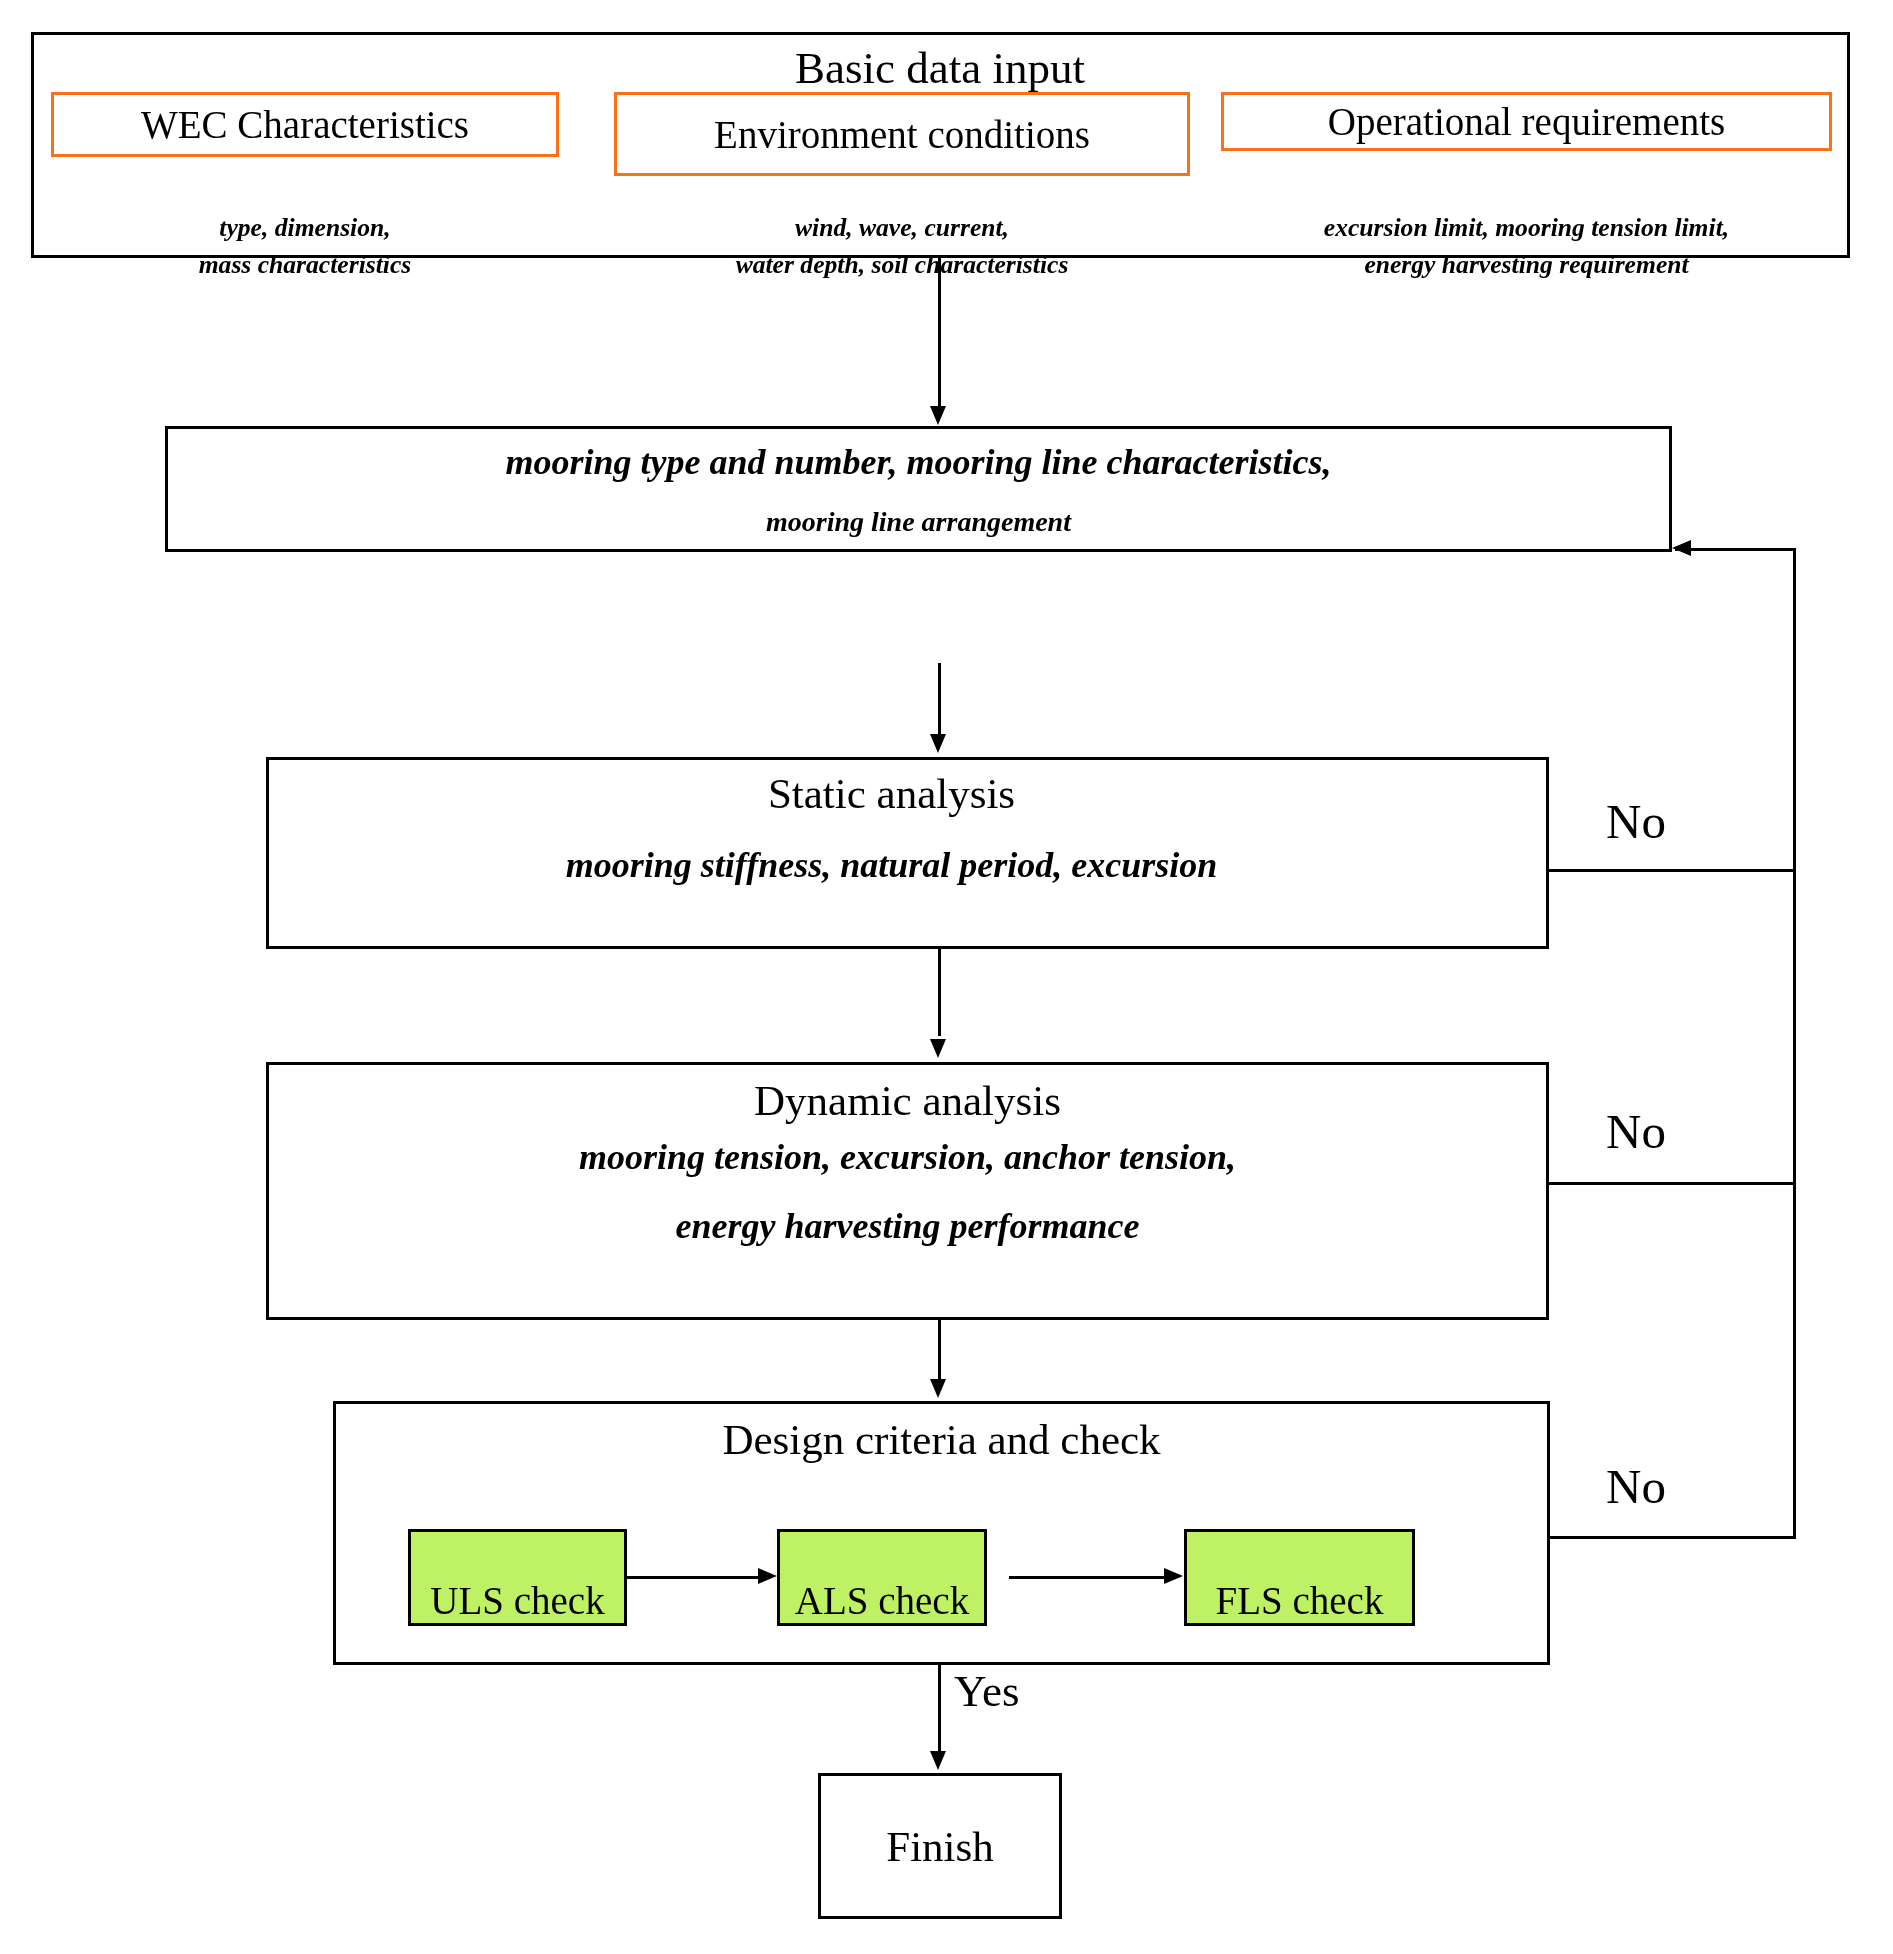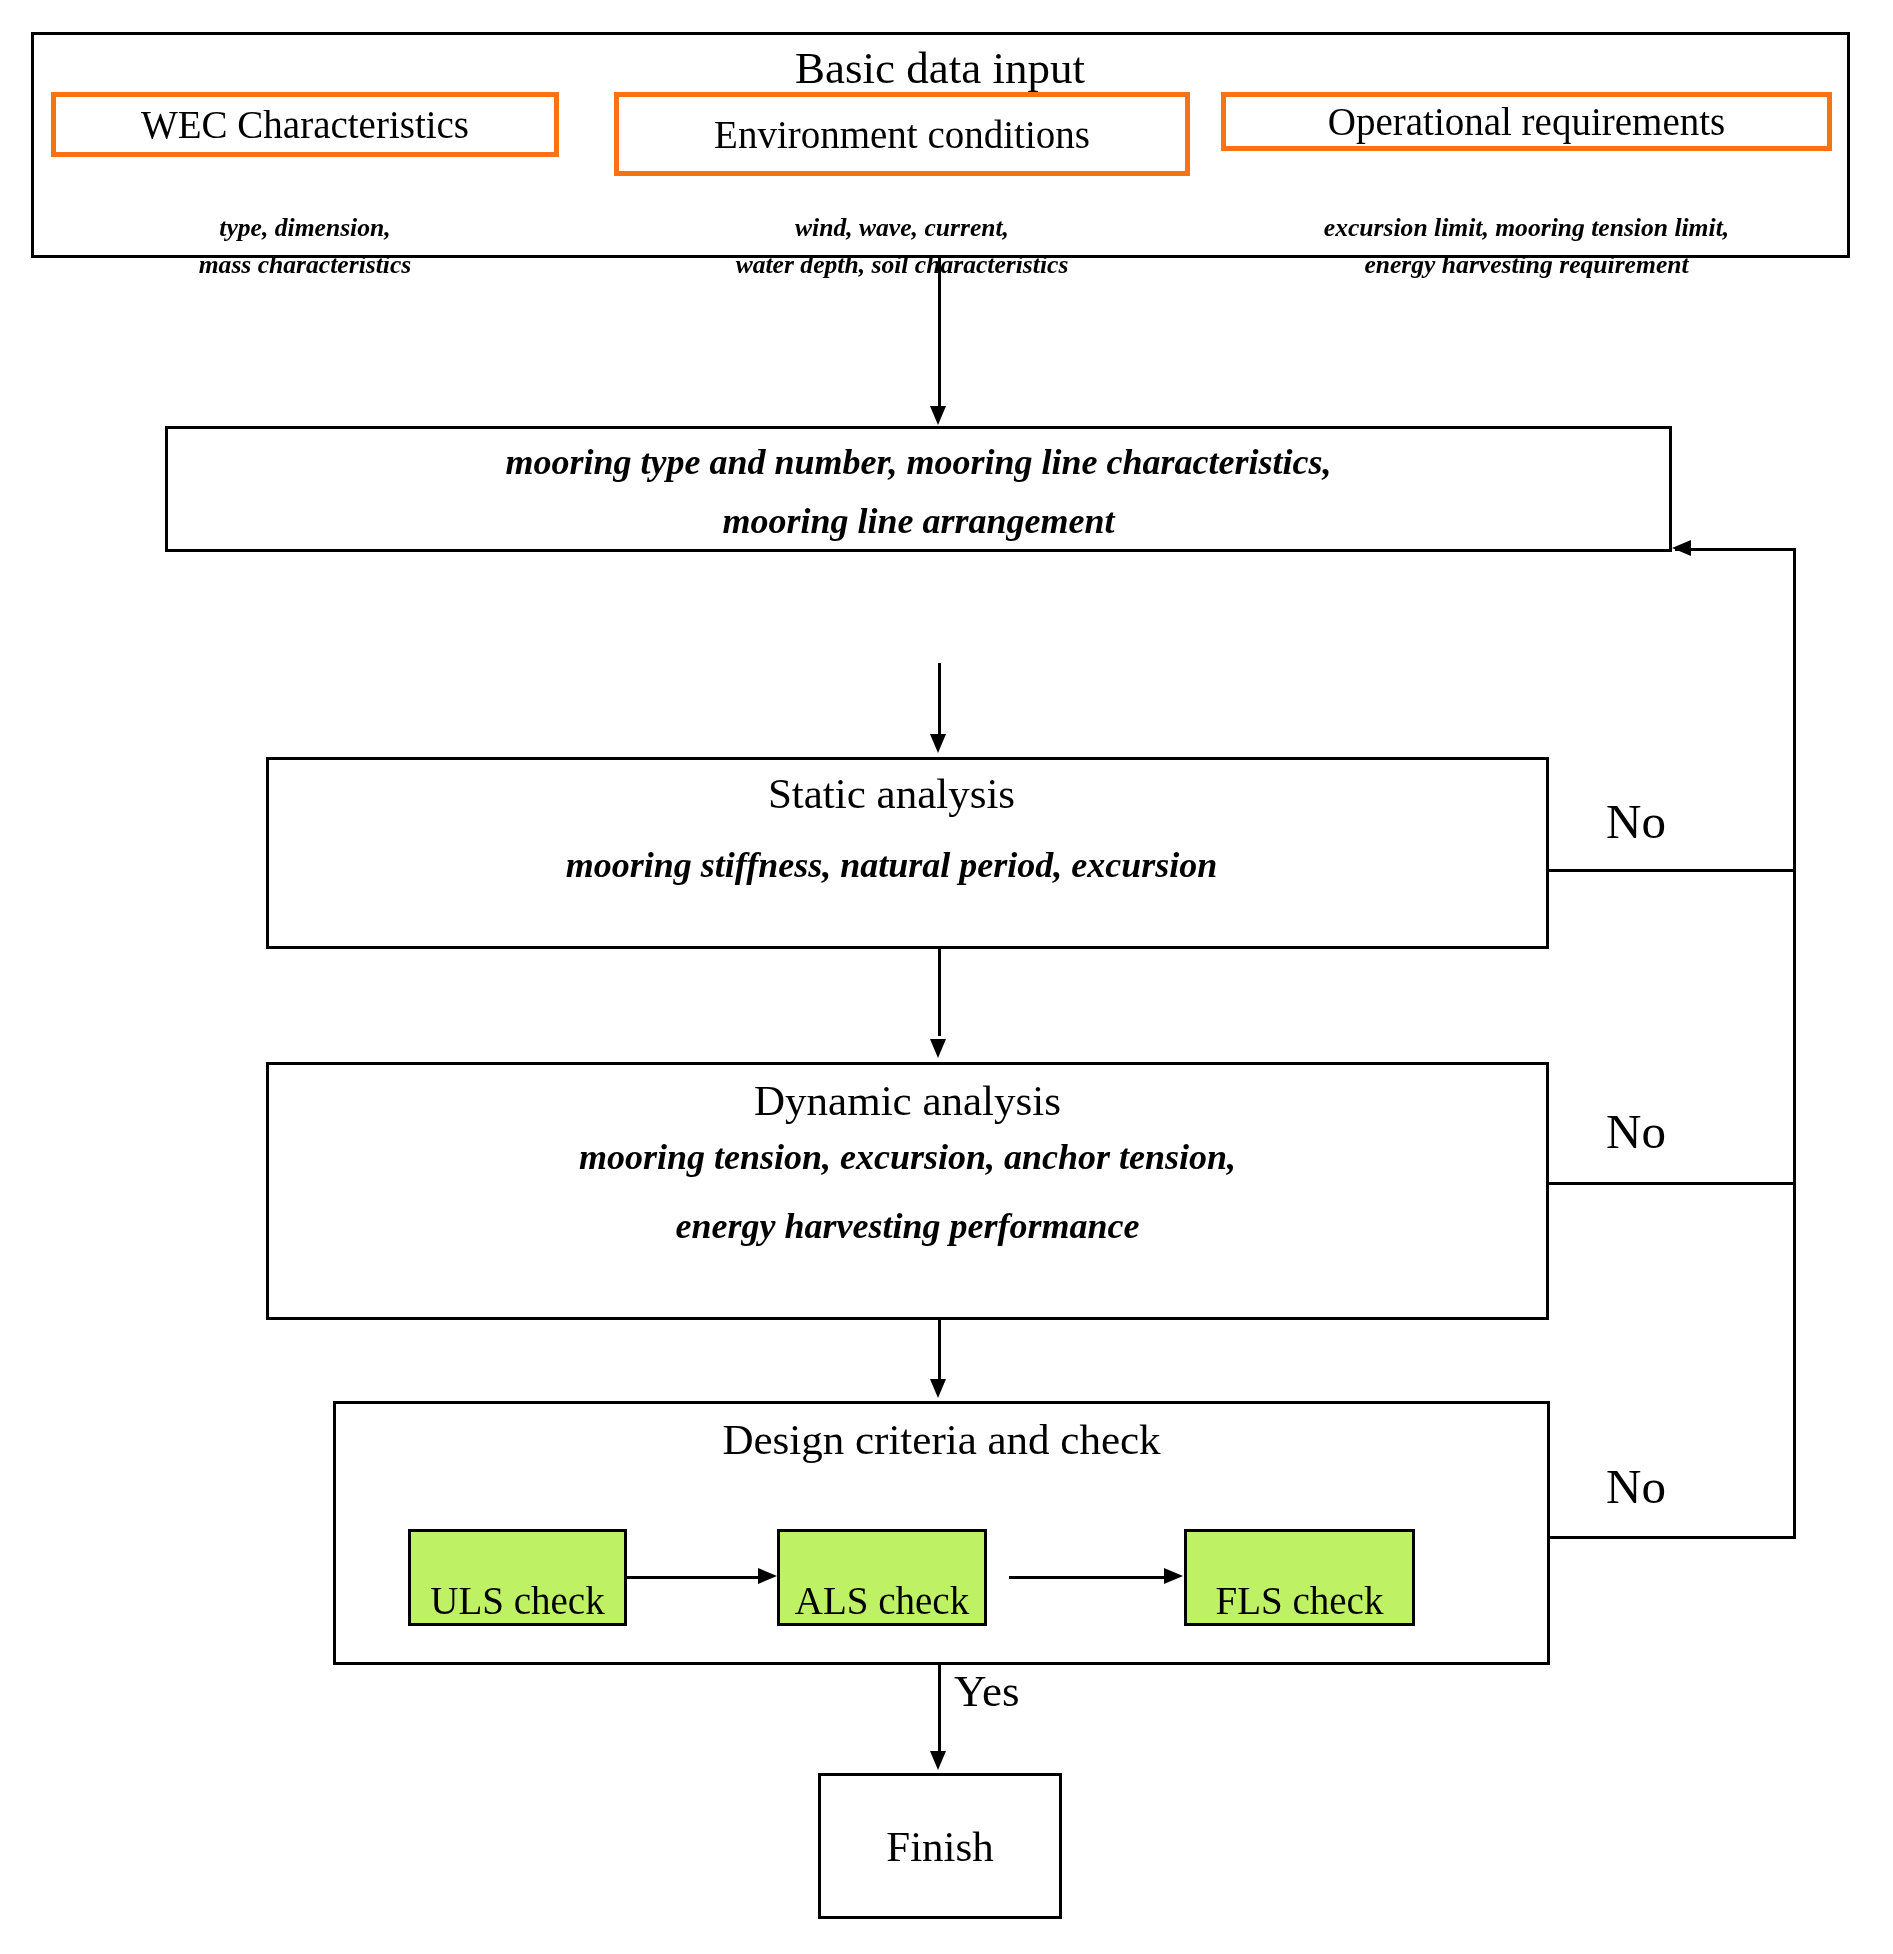--- a/index.html
+++ b/index.html
@@ -88,21 +88,21 @@
     justify-content: flex-start;
   }
   #basic-input-title {
     font-size: 45px;
     line-height: 57px;
     margin-top: 5.9px;
   }
   .input-subbox {
     position: absolute;
     box-sizing: border-box;
-    border: 5px solid #f97316;
+    border: 3px solid #f97316;
     background: #ffffff;
     display: flex;
     align-items: center;
     justify-content: center;
     font-size: 39px;
   }
   .input-detail {
     position: absolute;
     font-family: "Liberation Serif", "DejaVu Serif", serif;
     font-style: italic;
@@ -166,21 +166,21 @@
     <div>energy harvesting requirement</div>
   </div>
 
   <div class="line-v" style="left:938px; top:257px; height:153px;"></div>
   <div class="arrow-down" style="left:930px; top:406px;"></div>
 
   <div class="box" id="prelim-box" style="height:126px; justify-content:flex-start;">
   </div>
   <div style="position:absolute; left:165px; top:433px; width:1507px; text-align:center;">
     <div class="sub" style="font-size:36px; line-height:59px;">mooring type and number, mooring line characteristics,</div>
-    <div class="sub" style="font-size:36px; line-height:59px;font-style:italic;">mooring line arrangement</div>
+    <div class="sub" style="font-size:28px; line-height:59px;font-style:italic;">mooring line arrangement</div>
   </div>
 
   <div class="line-v" style="left:938px; top:663px; height:74px;"></div>
   <div class="arrow-down" style="left:930px; top:734px;"></div>
 
   <div class="box" id="static-box" style="justify-content:flex-start;"></div>
   <div style="position:absolute; left:250px; top:766px; width:1283px; text-align:center;">
     <div class="title" style="font-size:43px; line-height:55px;">Static analysis</div>
     <div class="sub" style="font-size:36px; line-height:89px;">mooring stiffness, natural period, excursion</div>
   </div>

